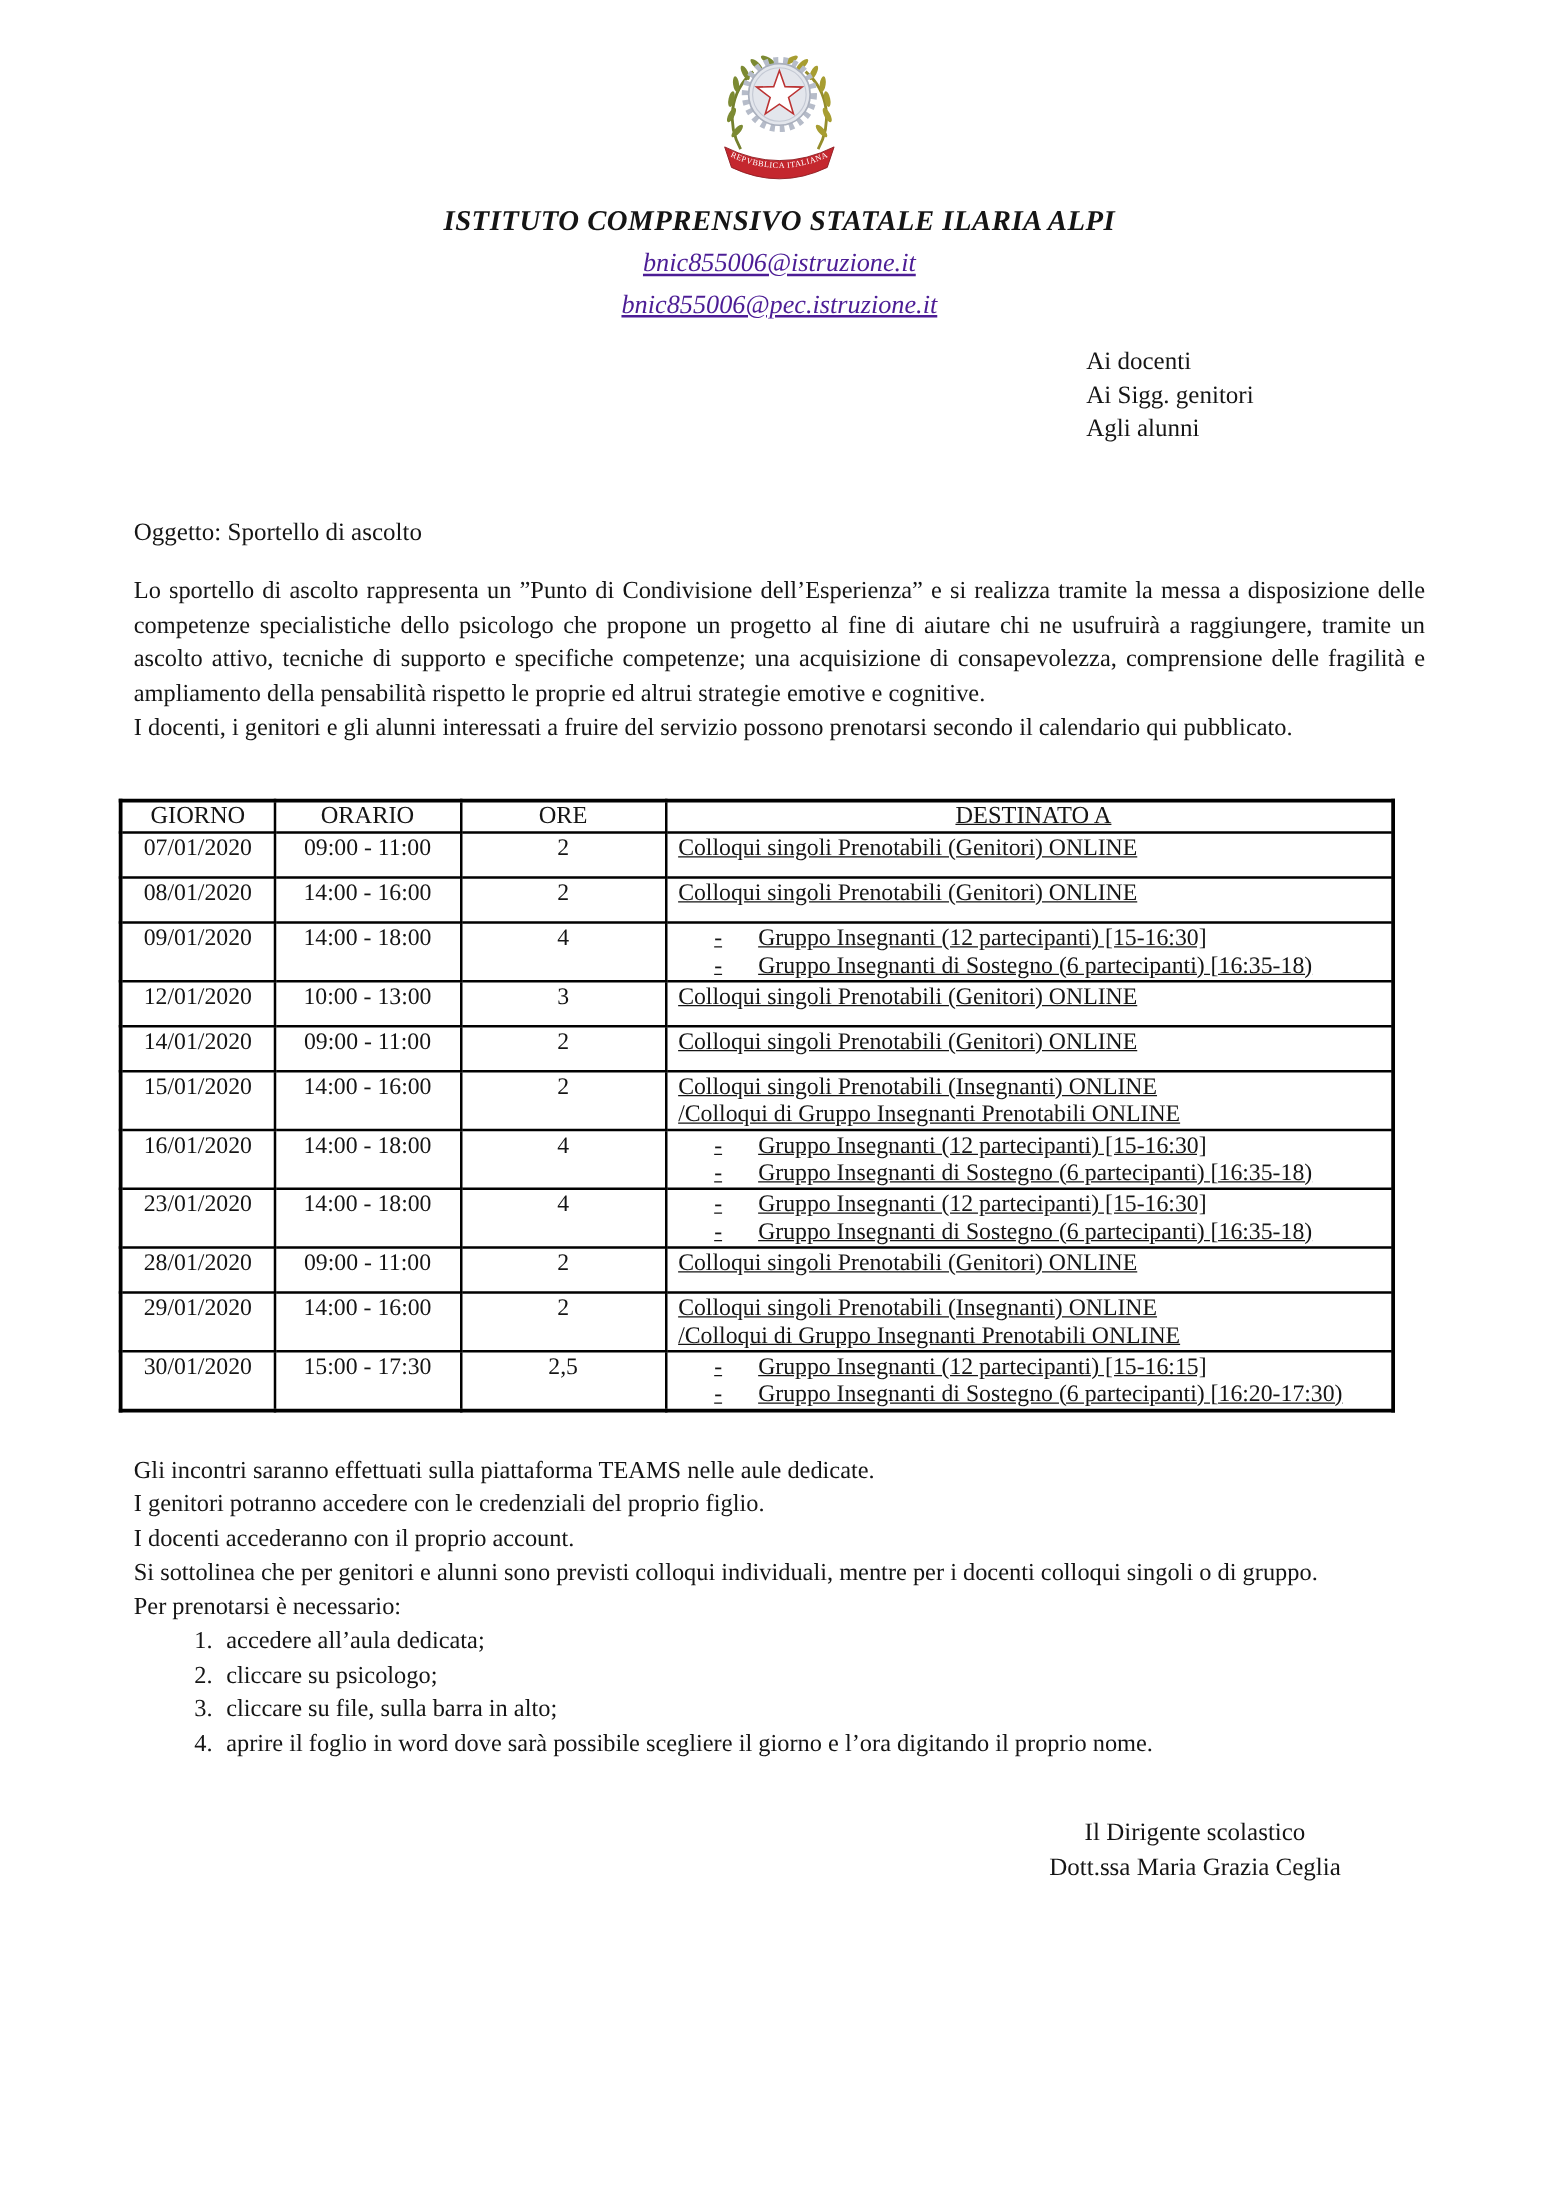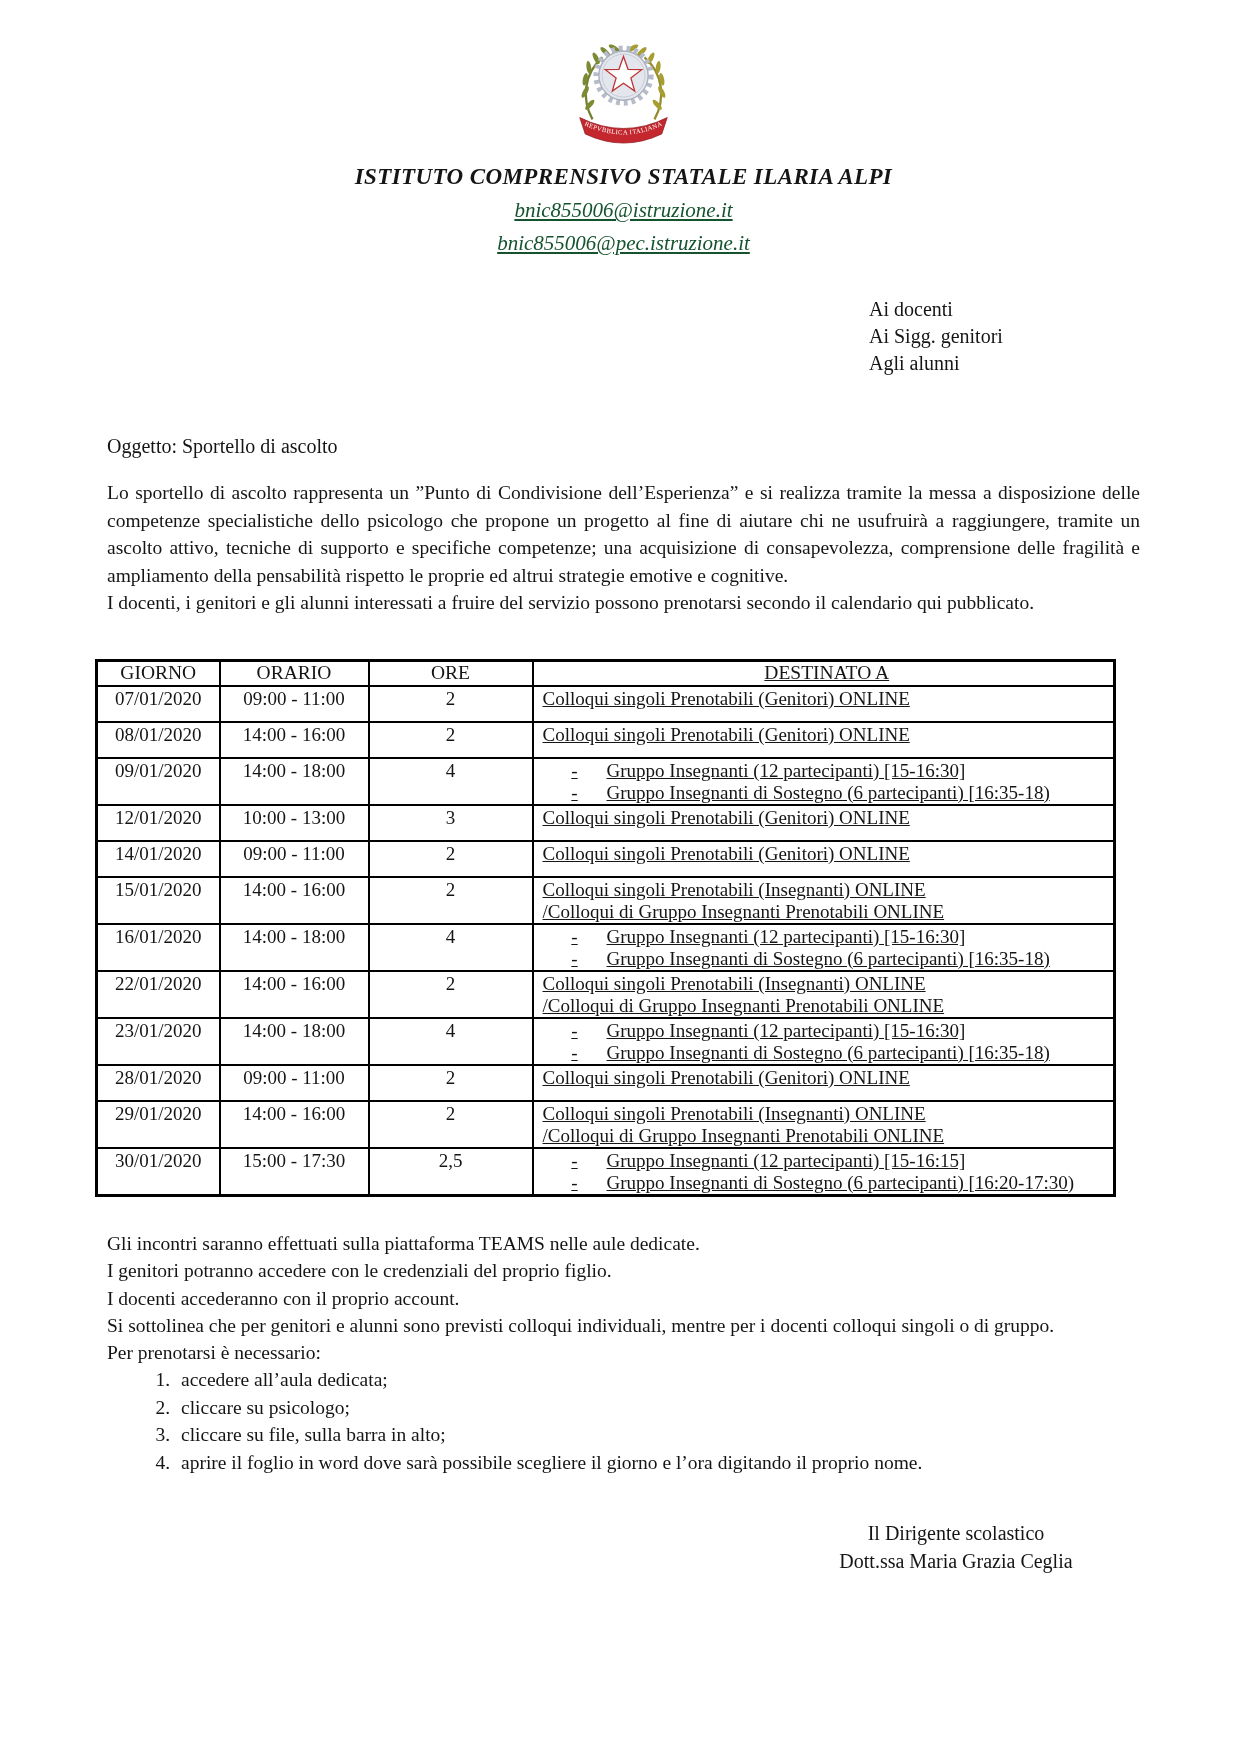--- a/index.html
+++ b/index.html
@@ -9,23 +9,23 @@
   }
   .content{padding:30px 100px 0 107px;box-sizing:border-box;}
   .emblem{text-align:center;height:126px;}
   .school-name{
     text-align:center;font-weight:bold;font-style:italic;
     font-size:23px;letter-spacing:.4px;margin-top:8px;
   }
   .links{text-align:center;margin-top:4px;}
   .links a{
     display:block;font-style:italic;font-size:21px;line-height:33px;
-    color:#14532d;text-decoration:underline;cursor:pointer;
-  }
-  .recipients{margin-top:36px;padding-left:762px;font-size:20px;line-height:27px;}
+    color:#4c1d95;text-decoration:underline;cursor:pointer;
+  }
+  .recipients{margin-top:16px;padding-left:762px;font-size:20px;line-height:27px;}
   .subject{margin-top:58px;font-size:20px;}
   .bodytext{margin-top:21px;font-size:19.5px;line-height:27.5px;text-align:justify;}
   .sched{
     border-collapse:collapse;margin:42px 0 0 -12px;width:1018px;
     font-size:19px;border:3px solid #000;table-layout:fixed;
   }
   .sched th,.sched td{border:2px solid #000;vertical-align:top;padding:1px 4px;box-sizing:border-box;}
   .sched th{font-weight:normal;text-align:center;height:26px;font-size:19.5px;padding:0 2px;margin-top:18px;}
   .sched tbody tr{height:36px;}
   .c1{width:123px;text-align:center;}
@@ -186,29 +186,20 @@
               <span class="dash">-</span>
               <span>Gruppo Insegnanti (12 partecipanti) [15-16:30]</span>
             </div>
           <div class="dl bl">
               <span class="dash">-</span>
               <span>Gruppo Insegnanti di Sostegno (6 partecipanti) [16:35-18)</span>
             </div>
         </td>
       </tr>
       <tr>
-        <td class="c1">22/01/2020</td>
-        <td class="c2">14:00 - 16:00</td>
-        <td class="c3">2</td>
-        <td class="c4">
-          <div class="dl">Colloqui singoli Prenotabili (Insegnanti) ONLINE</div>
-          <div class="dl">/Colloqui di Gruppo Insegnanti Prenotabili ONLINE</div>
-        </td>
-      </tr>
-      <tr>
         <td class="c1">23/01/2020</td>
         <td class="c2">14:00 - 18:00</td>
         <td class="c3">4</td>
         <td class="c4">
           <div class="dl bl">
               <span class="dash">-</span>
               <span>Gruppo Insegnanti (12 partecipanti) [15-16:30]</span>
             </div>
           <div class="dl bl">
               <span class="dash">-</span>

